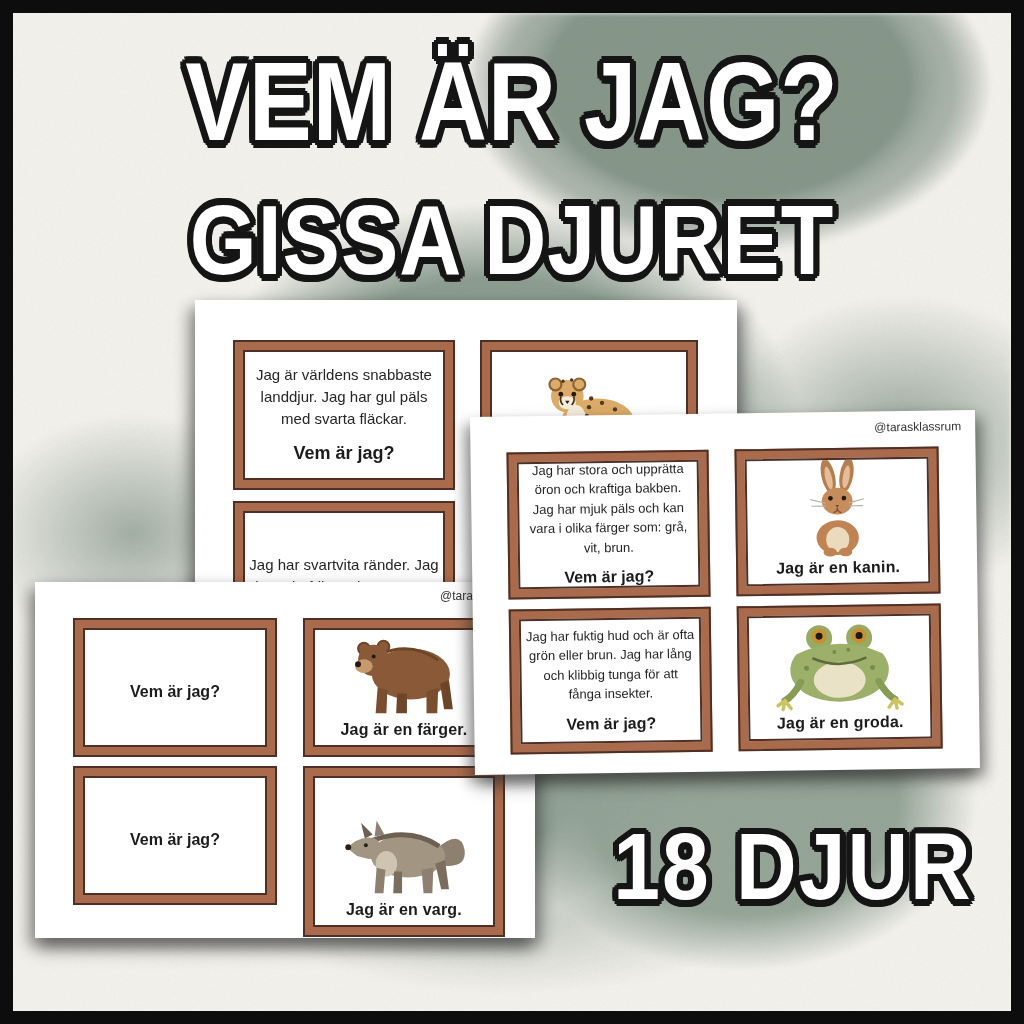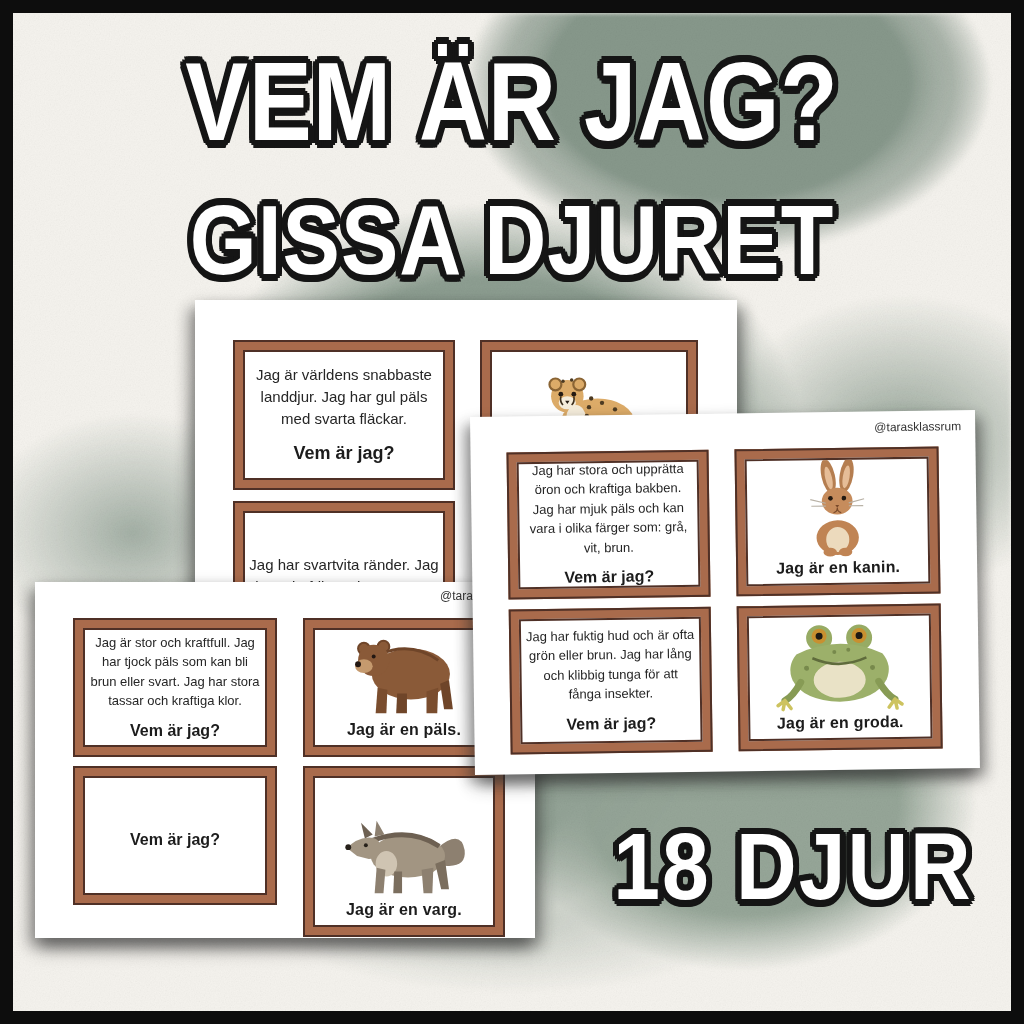--- a/index.html
+++ b/index.html
@@ -134,41 +134,40 @@
         <div class="card-in">
           <p>Jag har svartvita ränder. Jag lever i Afrika och äter gräs.</p>
         </div>
       </div>
     </div>
 
     <div class="page" id="page-left">
       <div class="wm">@tarasklassrum</div>
       <div class="card riddle pc-c1">
         <div class="card-in">
-          <p>Jag är stor och kraftfull. Jag har tjock päls som kan bli brun eller svart. Jag har stora tassar och kraftiga klor.</p>
           <p class="q">Vem är jag?</p>
         </div>
       </div>
       <div class="card pc-c2">
         <div class="card-in img-in">
           <svg width="150" height="88" viewBox="0 0 130 90">
             <ellipse cx="72" cy="44" rx="40" ry="26" fill="#8a5a38"></ellipse>
             <path d="M38 58 L36 84 L47 84 L48 60 Z" fill="#7a4d2e"></path>
             <path d="M58 64 L57 84 L68 84 L68 64 Z" fill="#6f4529"></path>
             <path d="M88 62 L88 84 L99 84 L100 58 Z" fill="#7a4d2e"></path>
             <path d="M102 54 L106 80 L115 80 L111 50 Z" fill="#6f4529"></path>
             <path d="M40 24 Q72 10 100 30" stroke="#6f4529" stroke-width="3" fill="none"></path>
             <circle cx="24" cy="18" r="6" fill="#8a5a38" stroke="#6f4529" stroke-width="2"></circle>
             <circle cx="44" cy="16" r="6" fill="#8a5a38" stroke="#6f4529" stroke-width="2"></circle>
             <circle cx="34" cy="30" r="16" fill="#8a5a38"></circle>
             <ellipse cx="24" cy="36" rx="9" ry="7" fill="#c59a6e"></ellipse>
             <circle cx="18" cy="34" r="3" fill="#221712"></circle>
             <circle cx="34" cy="26" r="2" fill="#221712"></circle>
           </svg>
-          <div class="caption">Jag är en päls.</div>
+          <div class="caption">Jag är en färger.</div>
         </div>
       </div>
       <div class="card riddle pc-c3">
         <div class="card-in">
           <p class="q">Vem är jag?</p>
         </div>
       </div>
       <div class="card pc-c4">
         <div class="card-in img-in">
           <svg width="158" height="88" viewBox="0 0 140 90">

